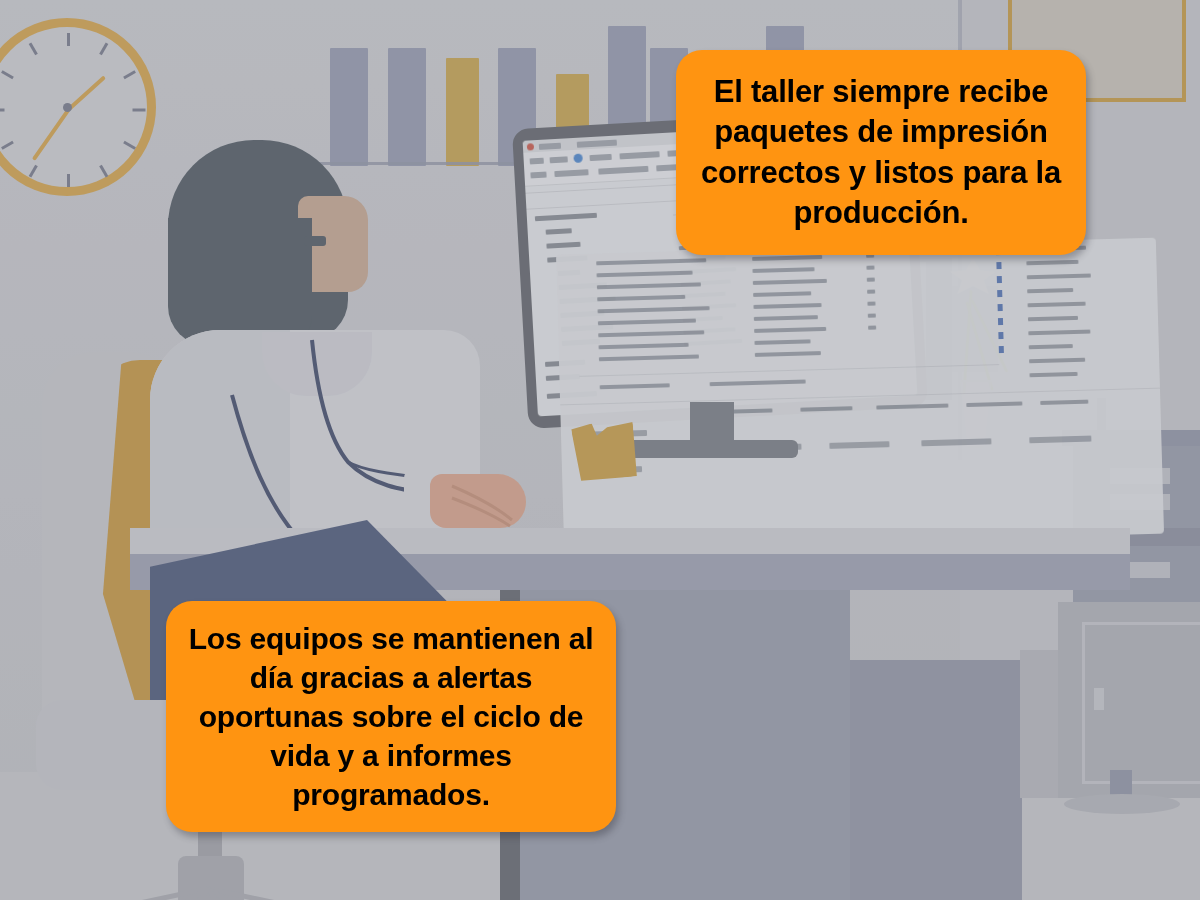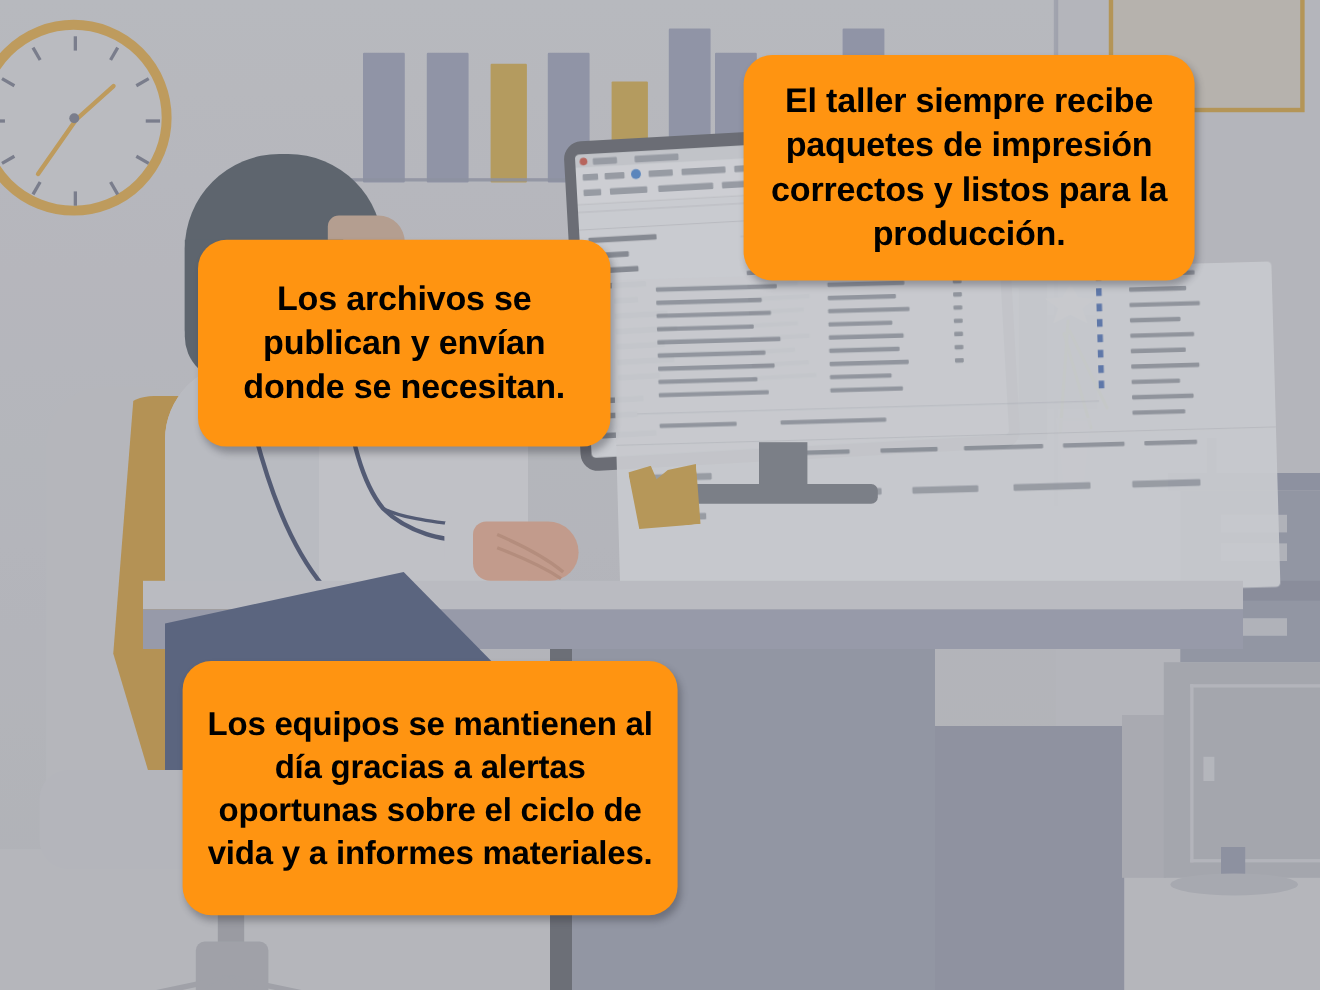--- a/index.html
+++ b/index.html
@@ -577,22 +577,19 @@
     <div class="sticky"></div>
 
     <div class="tint"></div>
     <div class="tint2"></div>
   </div>
 
   <div class="callout" id="callout-0">
     <span>El taller siempre recibe paquetes de impresión correctos y listos para la producción.</span>
   </div>
 
-  <div class="callout" id="callout-1">
-    <span>Los archivos se publican y envían donde se necesitan.</span>
+
+
+  <div class="callout" id="callout-3">
+    <span>Los equipos se mantienen al día gracias a alertas oportunas sobre el ciclo de vida y a informes programados.</span>
   </div>
 
-
-  <div class="callout" id="callout-3">
-    <span>Los equipos se mantienen al día gracias a alertas oportunas sobre el ciclo de vida y a informes materiales.</span>
-  </div>
-
 </div>
 
 </body></html>

